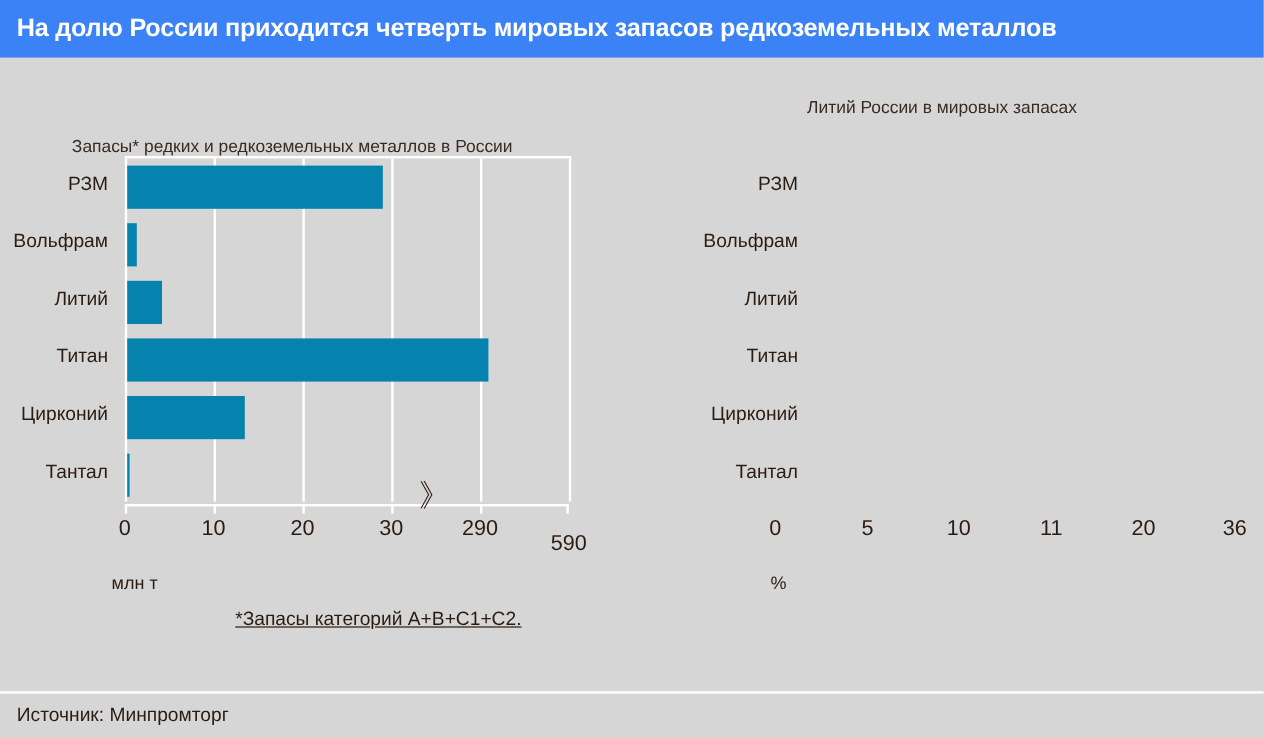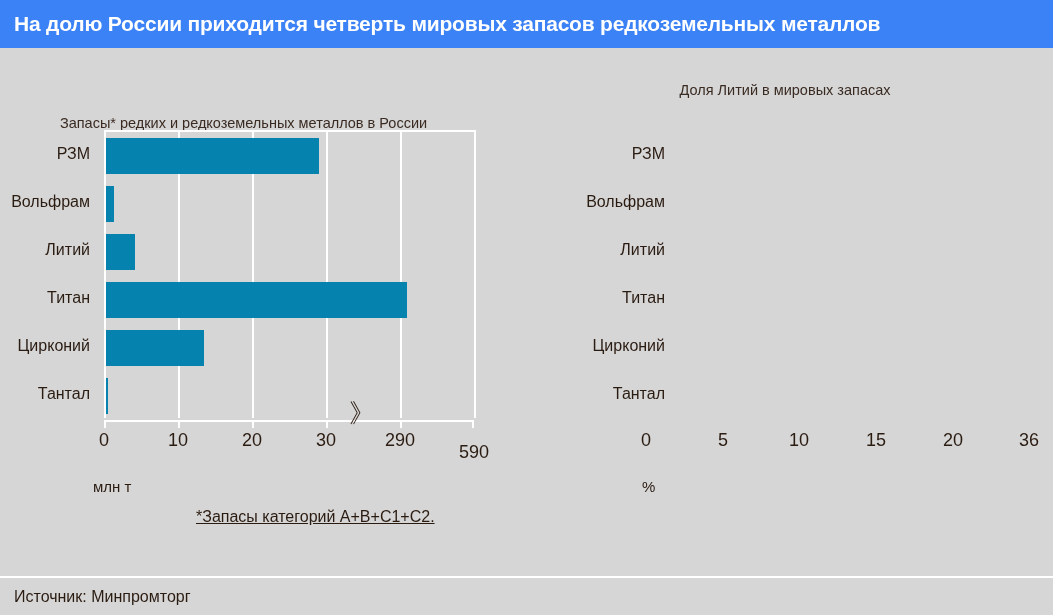--- a/index.html
+++ b/index.html
@@ -206,33 +206,33 @@
   <div class="tick-label" style="left:400px; top:382px">290</div>
   <div class="tick-label" style="left:474px; top:394px">590</div>
 
   <div class="axis-break" style="left:360px; top:352px">》</div>
 
   <div class="unit-label" style="left:93px; top:430px">млн т</div>
 </div>
 
 <div class="panel panel-right">
 
-  <div class="panel-title">Доля Литий в мировых запасах</div>
+  <div class="panel-title">Литий России в мировых запасах</div>
 
   <div class="cat-label" style="top:88px">РЗМ</div>
   <div class="cat-label" style="top:136px">Вольфрам</div>
   <div class="cat-label" style="top:184px">Литий</div>
   <div class="cat-label" style="top:232px">Титан</div>
   <div class="cat-label" style="top:280px">Цирконий</div>
   <div class="cat-label" style="top:328px">Тантал</div>
 
   <div class="tick-label" style="left:119px; top:382px">0</div>
   <div class="tick-label" style="left:196px; top:382px">5</div>
   <div class="tick-label" style="left:272px; top:382px">10</div>
-  <div class="tick-label" style="left:349px; top:382px">15</div>
+  <div class="tick-label" style="left:349px; top:382px">11</div>
   <div class="tick-label" style="left:426px; top:382px">20</div>
   <div class="tick-label" style="left:502px; top:382px">36</div>
 
   <div class="unit-label" style="left:115px; top:430px">%</div>
 </div>
 
 <div class="footnote">*Запасы категорий А+В+С1+С2.</div>
 
 <div class="footer-rule"></div>
 <div class="source">Источник: Минпромторг</div>

